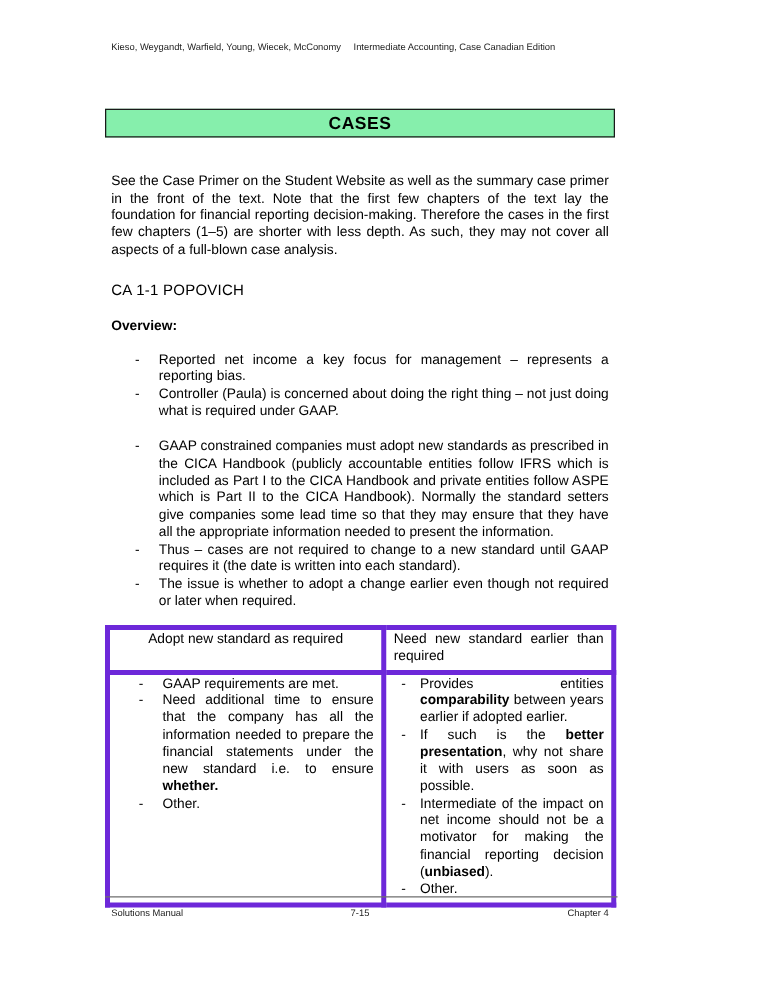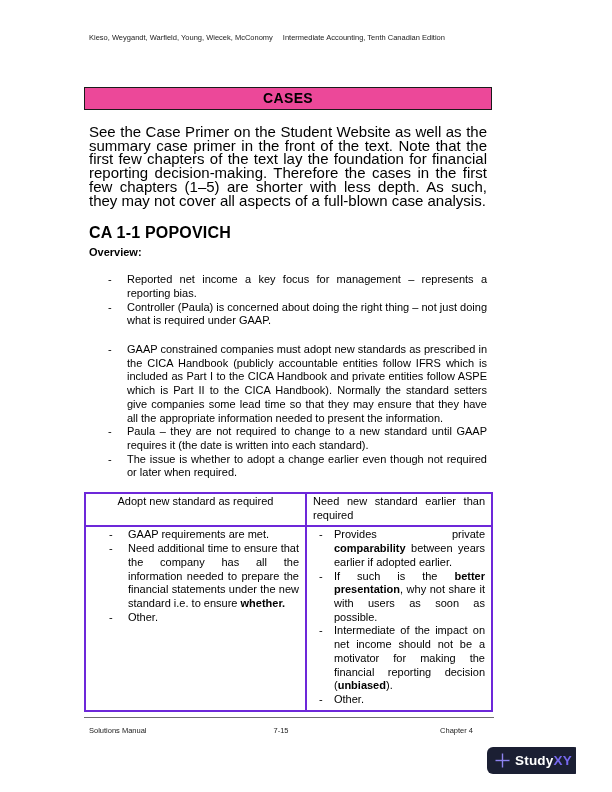--- a/index.html
+++ b/index.html
@@ -6,64 +6,64 @@
   html, body { background: #ffffff; }
   body { width: 612px; height: 792px; font-family: "Liberation Sans", sans-serif; color: #000; }
   .page { position: relative; width: 576px; height: 792px; background: #fff; overflow: hidden; }
   .content { position: absolute; left: 89px; right: 89px; top: 0; }
 
   .doc-header { display: flex; gap: 10px; margin-top: 33px; font-size: 7.5px; color: #1c1c1c; white-space: nowrap; }
 
   .banner { margin: 45px -5px 0 -5px; height: 23px; background: #c3c3c3; border: 1px solid #1a1a1a;
             text-align: center; font-weight: bold; font-size: 14px; line-height: 21px; letter-spacing: 0.4px; }
 
-  .intro { margin-top: 15px; font-size: 15px; line-height: 13.7px; text-align: justify; }
+  .intro { margin-top: 29px; font-size: 11px; line-height: 13.7px; text-align: justify; }
 
-  .case-heading { margin-top: 17px; font-size: 16px; font-weight: bold; letter-spacing: 0.2px; }
-  .section-label { margin-top: 4px; font-size: 11px; font-weight: bold; }
+  .case-heading { margin-top: 17px; font-size: 12px; font-weight: normal; letter-spacing: 0.2px; }
+  .section-label { margin-top: 16px; font-size: 11px; font-weight: bold; }
 
   .bullets { margin-top: 15px; padding-left: 19px; font-size: 11px; line-height: 13.7px; }
   .bullet-row { display: flex; }
   .bullet-dash { flex: 0 0 19px; }
   .bullet-text { flex: 1; text-align: justify; }
 
   table.decision { border-collapse: collapse; margin: 12px 0 0 -5px; width: calc(100% + 11px);
                    font-size: 11px; line-height: 13.7px; table-layout: fixed; }
-  table.decision td { border: 2px solid #6d28d9; vertical-align: top; padding: 1px 6px 3px 6px; }
+  table.decision td { border: 4px solid #6d28d9; vertical-align: top; padding: 1px 6px 3px 6px; }
   td.col-left  { width: 221px; }
   td.hdr-left  { text-align: center; }
   td.hdr-right { text-align: justify; }
   .cell-list   { padding-left: 17px; }
   .cell-list .bullet-dash { flex: 0 0 19px; }
   .cell-list-r { padding-left: 6px; }
   .cell-list-r .bullet-dash { flex: 0 0 15px; }
 
   .footer-rule { position: absolute; left: 84px; right: 82px; top: 717px; border-top: 1px solid #6e6e6e; }
-  .doc-footer  { position: absolute; left: 89px; right: 103px; top: 726px; height: 12px; font-size: 7.5px; color: #1c1c1c; }
+  .doc-footer  { position: absolute; left: 89px; right: 89px; top: 726px; height: 12px; font-size: 7.5px; color: #1c1c1c; }
   .doc-footer .f-left   { position: absolute; left: 0; top: 0; }
   .doc-footer .f-center { position: absolute; left: 50%; top: 0; transform: translateX(-50%); }
   .doc-footer .f-right  { position: absolute; right: 0; top: 0; }
 
   .brand-badge { position: absolute; left: 487px; top: 747px; width: 93px; height: 27px;
                  border-radius: 6px; display: flex; align-items: center; padding: 0 8px; gap: 5px; }
   .brand-plus  { display: flex; align-items: center; }
   .brand-name  { font-size: 13.5px; font-weight: bold; color: #ffffff; letter-spacing: 0.2px; white-space: nowrap; }
 </style>
 </head>
 <body>
 
 <div class="page">
   <div class="content">
 
     <div class="doc-header">
       <span>Kieso, Weygandt, Warfield, Young, Wiecek, McConomy</span>
-      <span>Intermediate Accounting, Tenth Canadian Edition</span>
+      <span>Intermediate Accounting, Case Canadian Edition</span>
     </div>
 
-    <div class="banner" style="background: #ec4899;">CASES</div>
+    <div class="banner" style="background: #86efac;">CASES</div>
 
     <p class="intro">See the Case Primer on the Student Website as well as the summary case primer in the front of the text. Note that the first few chapters of the text lay the foundation for financial reporting decision-making. Therefore the cases in the first few chapters (1–5) are shorter with less depth. As such, they may not cover all aspects of a full-blown case analysis.</p>
 
     <h1 class="case-heading">CA 1-1 POPOVICH</h1>
 
     <div class="section-label">Overview:</div>
     <div class="bullets">
         <div class="bullet-row">
           <span class="bullet-dash">-</span>
           <span class="bullet-text"><span>Reported net income a key focus for management – represents a reporting bias.</span></span>
@@ -74,21 +74,21 @@
         </div>
       </div>
 
     <div class="bullets">
         <div class="bullet-row">
           <span class="bullet-dash">-</span>
           <span class="bullet-text"><span>GAAP constrained companies must adopt new standards as prescribed in the CICA Handbook (publicly accountable entities follow IFRS which is included as Part I to the CICA Handbook and private entities follow ASPE which is Part II to the CICA Handbook). Normally the standard setters give companies some lead time so that they may ensure that they have all the appropriate information needed to present the information.</span></span>
         </div>
         <div class="bullet-row">
           <span class="bullet-dash">-</span>
-          <span class="bullet-text"><span>Paula – they are not required to change to a new standard until GAAP requires it (the date is written into each standard).</span></span>
+          <span class="bullet-text"><span>Thus – cases are not required to change to a new standard until GAAP requires it (the date is written into each standard).</span></span>
         </div>
         <div class="bullet-row">
           <span class="bullet-dash">-</span>
           <span class="bullet-text"><span>The issue is whether to adopt a change earlier even though not required or later when required.</span></span>
         </div>
       </div>
 
     <table class="decision">
       <tbody>
         <tr>
@@ -109,21 +109,21 @@
                 <div class="bullet-row">
                   <span class="bullet-dash">-</span>
                   <span class="bullet-text"><span>Other.</span></span>
                 </div>
               </div>
           </td>
           <td>
             <div class="cell-list-r">
                 <div class="bullet-row">
                   <span class="bullet-dash">-</span>
-                  <span class="bullet-text"><span>Provides private </span><b>comparability</b><span> between years earlier if adopted earlier.</span></span>
+                  <span class="bullet-text"><span>Provides entities </span><b>comparability</b><span> between years earlier if adopted earlier.</span></span>
                 </div>
                 <div class="bullet-row">
                   <span class="bullet-dash">-</span>
                   <span class="bullet-text"><span>If such is the </span><b>better presentation</b><span>, why not share it with users as soon as possible.</span></span>
                 </div>
                 <div class="bullet-row">
                   <span class="bullet-dash">-</span>
                   <span class="bullet-text"><span>Intermediate of the impact on net income should not be a motivator for making the financial reporting decision (</span><b>unbiased</b><span>).</span></span>
                 </div>
                 <div class="bullet-row">
@@ -138,23 +138,13 @@
 
   </div>
 
   <div class="footer-rule"></div>
   <div class="doc-footer">
     <span class="f-left">Solutions Manual</span>
     <span class="f-center">7-15</span>
     <span class="f-right">Chapter 4</span>
   </div>
 
-  <div class="brand-badge" style="background: rgb(27, 31, 51);">
-    <span class="brand-plus">
-      <svg width="15" height="15" viewBox="0 0 15 15">
-        <line x1="7.5" y1="0.5" x2="7.5" y2="14.5" stroke-width="1.4" class="plus-stroke" stroke="#8e83f0"></line>
-        <line x1="0.5" y1="7.5" x2="14.5" y2="7.5" stroke-width="1.4" class="plus-stroke" stroke="#8e83f0"></line>
-      </svg>
-    </span>
-    <span class="brand-name"><span>Study</span><span class="brand-accent" style="color: rgb(118, 104, 238);">XY</span>
-    </span>
-  </div>
 </div>
 
 </body></html>

